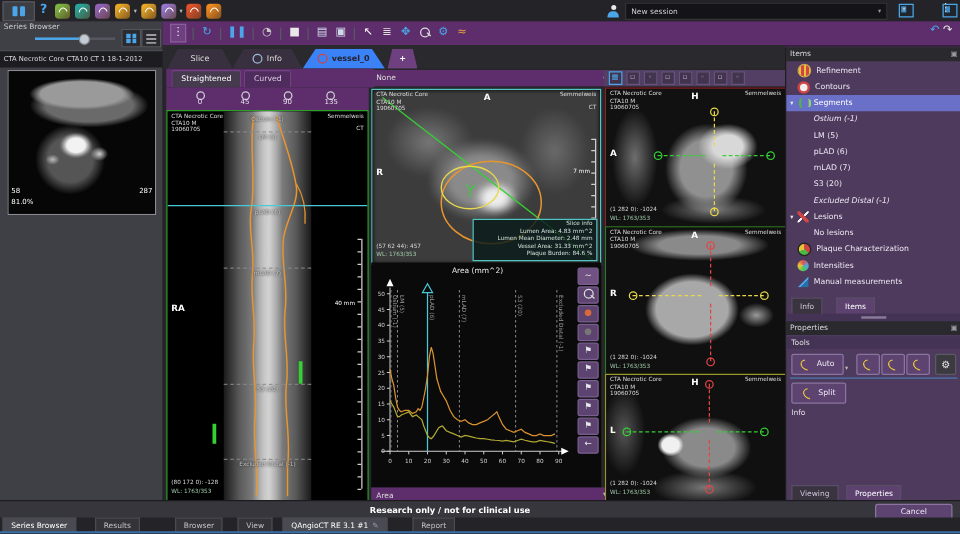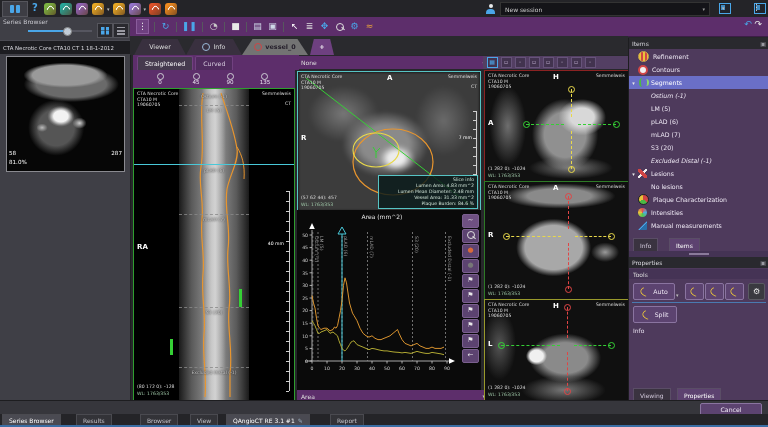--- a/index.html
+++ b/index.html
@@ -51,21 +51,21 @@
   #main-toolbar{left:130px;top:17px;width:638px;height:19px;background:#5d2e6b;border-bottom:1px solid #3c1d46;display:flex;align-items:center;padding-left:4px;}
   .ticon{display:inline-block;min-width:11px;text-align:center;font-size:9px;line-height:13px;color:#ddd;margin:0 2px;vertical-align:middle;}
   .ticon.boxed{background:#6e4080;border:1px solid #8a5c9c;}
   .magicon{display:inline-block;width:6px;height:6px;border:1.3px solid #ddd;border-radius:50%;position:relative;vertical-align:middle;}
   .magicon:after{content:"";position:absolute;left:4.5px;top:4.5px;width:4px;height:1.3px;background:#ddd;transform:rotate(40deg);}
   #undo-redo{right:6px;top:19px;font-size:9px;}
   
   #viewtab-row{left:130px;top:36px;width:498px;height:19px;background:#2a2a2e;}
   .vtab{position:absolute;bottom:0;height:16px;clip-path:polygon(0 100%,16% 0,84% 0,100% 100%);
         display:flex;align-items:center;justify-content:center;gap:3px;font-size:6.4px;color:#ddd;background:#39303f;}
-  .vtab.active{background:#737373;color:#26202c;font-weight:bold;}
+  .vtab.active{background:#3b82f6;color:#26202c;font-weight:bold;}
   .ring{display:inline-block;width:6px;height:6px;border-radius:50%;border:1.4px solid #9ab8d8;}
   .ring.red{border-color:#d04545;}
   
   .pbar{background:#5d2e6b;color:#ddd;display:flex;align-items:center;justify-content:space-between;padding:0 4px;font-size:6px;}
   .ovl{position:absolute;color:#ddd;font-size:4.6px;line-height:1.25;white-space:nowrap;}
   .letter{position:absolute;color:#fff;font-size:7px;font-weight:bold;}
   .wl{color:#9fc8a8;}
   .coords{color:#d8d8d8;}
   
   #str-tabs{left:133px;top:55px;width:162px;height:15px;background:#5d2e6b;display:flex;align-items:flex-end;padding-left:4px;gap:2px;}
@@ -220,21 +220,21 @@
       <span class="ticon" style="color: rgb(74, 166, 232);">⚙</span>
       <span class="ticon" style="color: rgb(232, 163, 58);">≈</span>
     </div>
   <div id="undo-redo" class="abs">
     <span style="color:#4aa6e8;">↶</span>
     <span style="color:#e8e8e8;">↷</span>
   </div>
 
   <div id="viewtab-row" class="abs">
     <div class="vtab" style="left:4px;width:52px;">
-        <span>Viewer</span>
+        <span>Slice</span>
       </div>
     <div class="vtab" style="left:56px;width:56px;">
         <span class="ring"></span>
         <span>Info</span>
       </div>
     <div class="vtab active" style="left:112px;width:66px;">
         <span class="ring red"></span>
         <span>vessel_0</span>
       </div>
     <div class="vtab" style="left:180px;width:24px;background:#6e4080;">
@@ -642,20 +642,21 @@
     <div class="abs" style="left:4px;top:289px;color:#e4dcec;">Info</div>
     <div class="ptab" style="left:4px;top:350px;">
         <span>Viewing</span>
       </div>
     <div class="ptab active" style="left:48px;top:350px;">
         <span>Properties</span>
       </div>
   </div>
 
   <div id="status-strip" class="abs">
+    <span id="research">Research only / not for clinical use</span>
     <div id="cancel-btn" class="pbtn">
         <span>Cancel</span>
       </div>
   </div>
   <div id="bottom-tabs" class="abs">
     <div class="btab active" style="left:2px;">
         <span>Series Browser</span>
       </div>
     <div class="btab" style="left:76px;">
         <span>Results</span>

